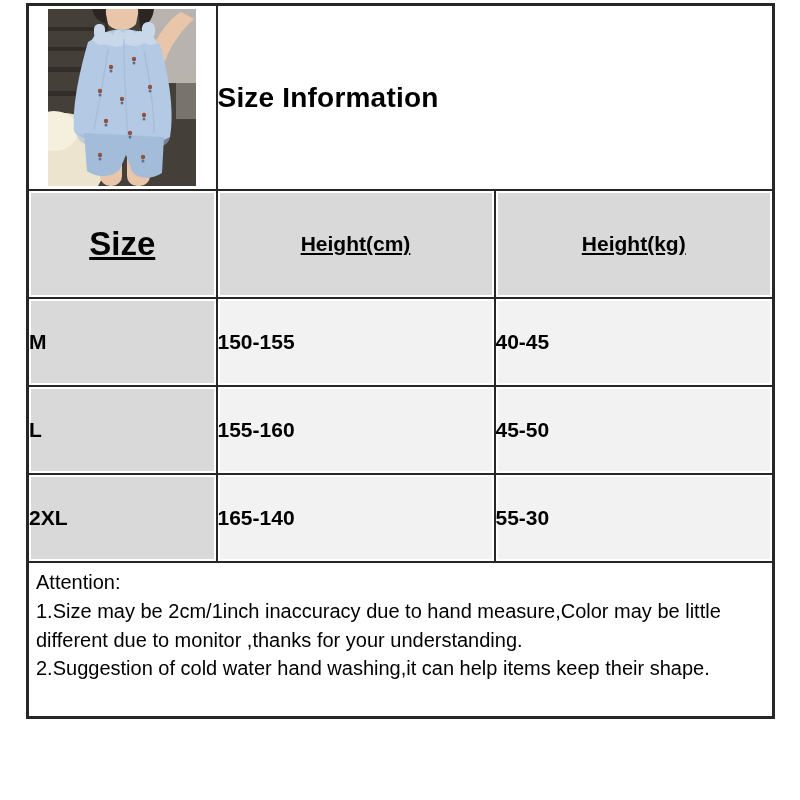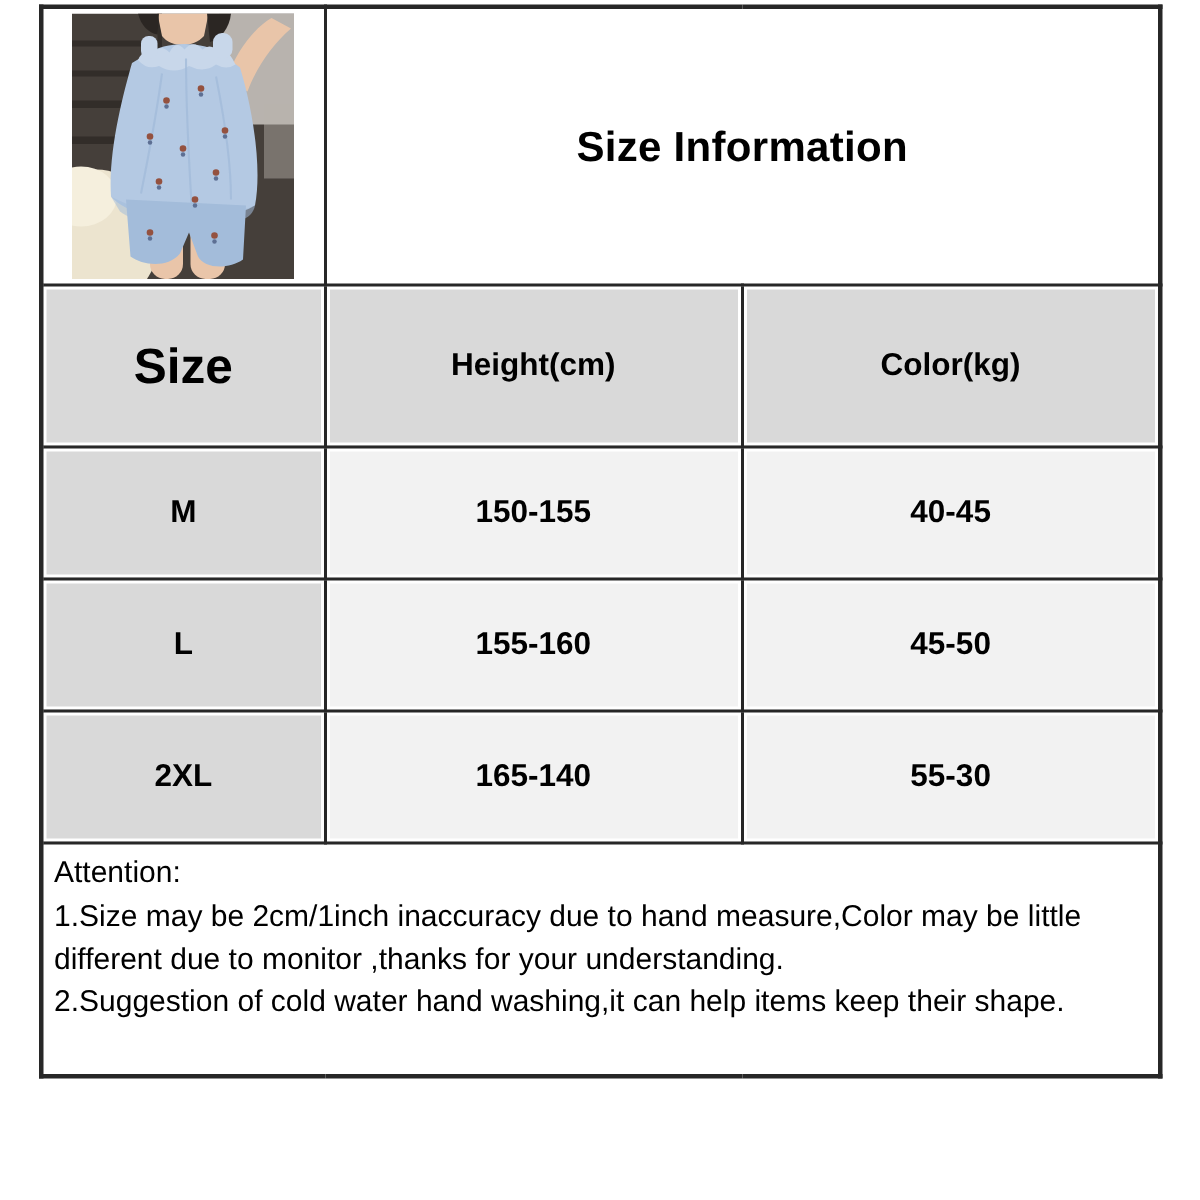--- a/index.html
+++ b/index.html
@@ -12,29 +12,29 @@
   body{background:var(--page-bg);font-family:"Liberation Sans",sans-serif;color:#000;}
   .canvas{position:relative;width:800px;height:800px;background:var(--page-bg);overflow:hidden;}
   table.size-table{
     position:absolute;left:26px;top:3px;width:746px;
     border-collapse:collapse;table-layout:fixed;
     border:3px solid var(--border);
   }
   td,th{
     border:2px solid var(--border);
     box-shadow:inset 0 0 0 2px #ffffff;
-    text-align:center;vertical-align:middle;
+    vertical-align:middle;
     font-family:"Liberation Sans",sans-serif;color:#000;
     padding:0;overflow:hidden;
   }
   .row-top td{height:183px;background:#ffffff;}
   .cell-photo{vertical-align:middle;}
   .cell-photo svg{display:block;margin:0 auto;}
   .cell-title{font-size:28px;font-weight:bold;letter-spacing:0.2px;}
-  .row-head th{height:106px;background:var(--header-bg);font-size:21px;font-weight:bold;}
+  .row-head th{height:106px;background:var(--header-bg);font-size:21px;font-weight:bold;text-decoration:underline;}
   .row-head th.col-size{font-size:33px;}
   .row-data td{height:86px;font-size:21px;font-weight:bold;}
   .row-data td.size-cell{background:var(--header-bg);}
   .row-data td.val-cell{background:var(--cell-bg);}
   .row-attn td{
     height:148px;background:#ffffff;text-align:left;vertical-align:top;
     padding:5px 8px 0 7px;font-size:20px;font-weight:normal;line-height:1.44;
   }
   
   .ph-bg{fill:var(--photo-bg-dark);} .ph-wall{fill:var(--photo-bg-light);}
@@ -149,21 +149,21 @@
         </svg>
       </td>
       <td class="cell-title" colspan="2">
         <span>Size Information</span>
       </td>
     </tr>
 
     <tr class="row-head">
       <th class="col-size">Size</th>
       <th>Height(cm)</th>
-      <th>Color(kg)</th>
+      <th>Height(kg)</th>
     </tr>
 
     <tr class="row-data">
       <td class="size-cell">M</td>
       <td class="val-cell">150-155</td>
       <td class="val-cell">40-45</td>
     </tr>
     <tr class="row-data">
       <td class="size-cell">L</td>
       <td class="val-cell">155-160</td>

